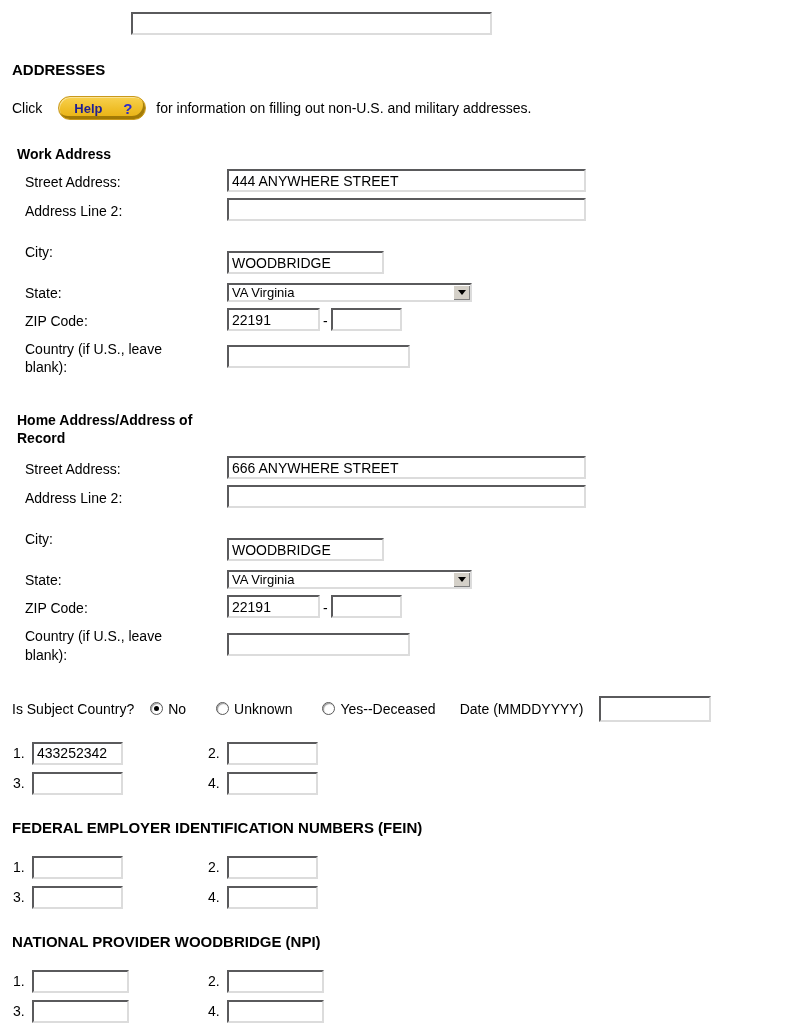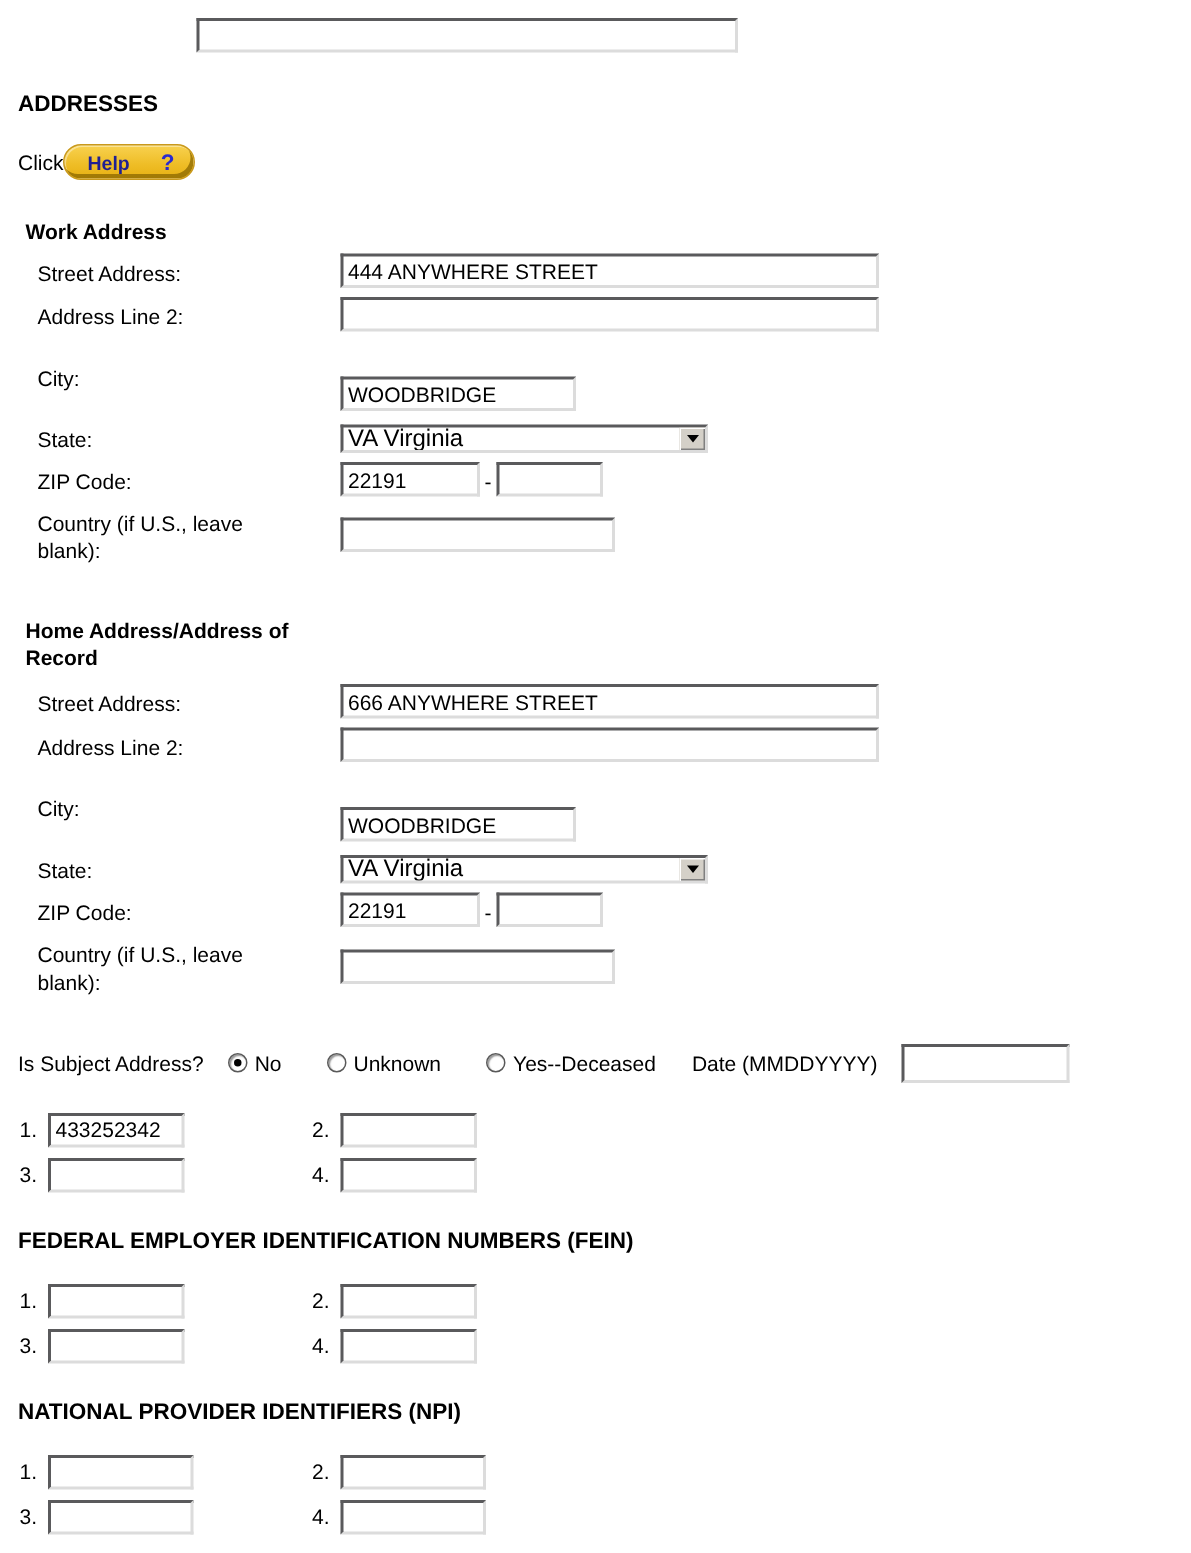--- a/index.html
+++ b/index.html
@@ -21,21 +21,21 @@
 
   .click-row{display:flex;align-items:center;margin:18px 0 0 12px;}
   .click-txt{}
   .after-txt{margin-left:10px;}
   .help-btn{
     box-sizing:border-box;width:88px;height:24px;border-radius:12px;
     background:linear-gradient(180deg,#f8d14f 0%,#efbe28 55%,#e8b012 100%);
     border:1px solid #c9991c;
     box-shadow:inset -2px -3px 0 rgba(137,103,0,.75), inset 1px 1px 0 rgba(255,255,255,.4);
     display:flex;align-items:center;justify-content:space-between;
-    padding:0 13px 0 15px;cursor:pointer;flex:none;
+    padding:0 13px 0 15px;cursor:pointer;flex:none;margin-left:16px;
   }
   .help-btn .lbl{color:#1f1f93;font-weight:bold;font-size:13px;line-height:1;}
   .help-btn .q{color:#2a2acf;font-weight:bold;font-size:15px;line-height:1;}
 
   .sec-h{font-weight:bold;font-size:14px;margin:26px 0 7px 17px;}
   .sec-h.two-line{width:200px;line-height:1.25;margin-bottom:9px;}
 
   .frow{display:flex;align-items:center;margin:0 0 6px 25px;}
   .flabel{width:202px;flex:none;padding-top:3px;}
   .flabel.narrow span{display:inline-block;max-width:178px;line-height:1.3;}
@@ -45,21 +45,21 @@
   .w-zip4{width:71px;}
   .w-country{width:183px;}
   .zip-dash{padding:3px 3px 0 3px;}
 
   
   .sel{
     box-sizing:border-box;width:245px;height:19px;margin-top:3px;
     border:2px solid;border-color:#5a5a5c #dcdcdc #dcdcdc #5a5a5c;
     background:#fff;display:flex;align-items:stretch;cursor:default;
   }
-  .sel .txt{flex:1;font-size:16px;line-height:15px;padding-left:3px;white-space:nowrap;overflow:hidden;}
+  .sel .txt{flex:1;font-size:13px;line-height:15px;padding-left:3px;white-space:nowrap;overflow:hidden;}
   .sel .arrow-btn{
     width:17px;flex:none;background:#d4d0c8;
     box-shadow:inset 1px 1px 0 #ffffff, inset -1px -1px 0 #808080;
     display:flex;align-items:center;justify-content:center;
   }
   .sel .tri{width:0;height:0;border-left:4px solid transparent;border-right:4px solid transparent;border-top:5px solid #000;}
 
   .dec-row{display:flex;align-items:center;margin:32px 0 0 12px;}
   .dec-q{margin-right:16px;}
   .opt{display:flex;align-items:center;margin-right:30px;}
@@ -93,20 +93,21 @@
   <input class="tb top-input" type="text" value="" style="">
 
   <div class="h-caps">ADDRESSES</div>
 
   <div class="click-row">
     <span class="click-txt">Click</span>
     <div class="help-btn">
       <span class="lbl">Help</span>
       <span class="q">?</span>
     </div>
+    <span class="after-txt">for information on filling out non-U.S. and military addresses.</span>
   </div>
 
   <div class="sec-h">Work Address</div>
 
   <div class="frow">
     <div class="flabel"><span>Street Address:</span></div>
     <input class="tb w-street" type="text" value="444 ANYWHERE STREET" style="">
   </div>
   <div class="frow">
     <div class="flabel"><span>Address Line 2:</span></div>
@@ -164,21 +165,21 @@
     <input class="tb w-zip5" type="text" value="22191" style="">
     <span class="zip-dash">-</span>
     <input class="tb w-zip4" type="text" value="" style="">
   </div>
   <div class="frow">
     <div class="flabel narrow"><span>Country (if U.S., leave blank):</span></div>
     <input class="tb w-country" type="text" value="" style="">
   </div>
 
   <div class="dec-row">
-    <span class="dec-q">Is Subject Address?</span>
+    <span class="dec-q">Is Subject Country?</span>
     <span class="opt">
       <span class="radio checked"></span>
       <span>No</span>
     </span>
     <span class="opt">
       <span class="radio"></span>
       <span>Unknown</span>
     </span>
     <span class="opt last">
       <span class="radio"></span>
@@ -212,21 +213,21 @@
     <input class="tb w-ssn" type="text" value="" style="">
   </div>
   <div class="numgrid second">
     <span class="numlbl">3.</span>
     <input class="tb w-ssn" type="text" value="" style="">
     <span class="gap-ssn"></span>
     <span class="numlbl">4.</span>
     <input class="tb w-ssn" type="text" value="" style="">
   </div>
 
-  <div class="h-caps" style="margin-top:24px;">NATIONAL PROVIDER IDENTIFIERS (NPI)</div>
+  <div class="h-caps" style="margin-top:24px;">NATIONAL PROVIDER WOODBRIDGE (NPI)</div>
   <div class="numgrid first">
     <span class="numlbl">1.</span>
     <input class="tb w-npi" type="text" value="" style="">
     <span class="gap-npi"></span>
     <span class="numlbl">2.</span>
     <input class="tb w-npi" type="text" value="" style="">
   </div>
   <div class="numgrid second">
     <span class="numlbl">3.</span>
     <input class="tb w-npi" type="text" value="" style="">

